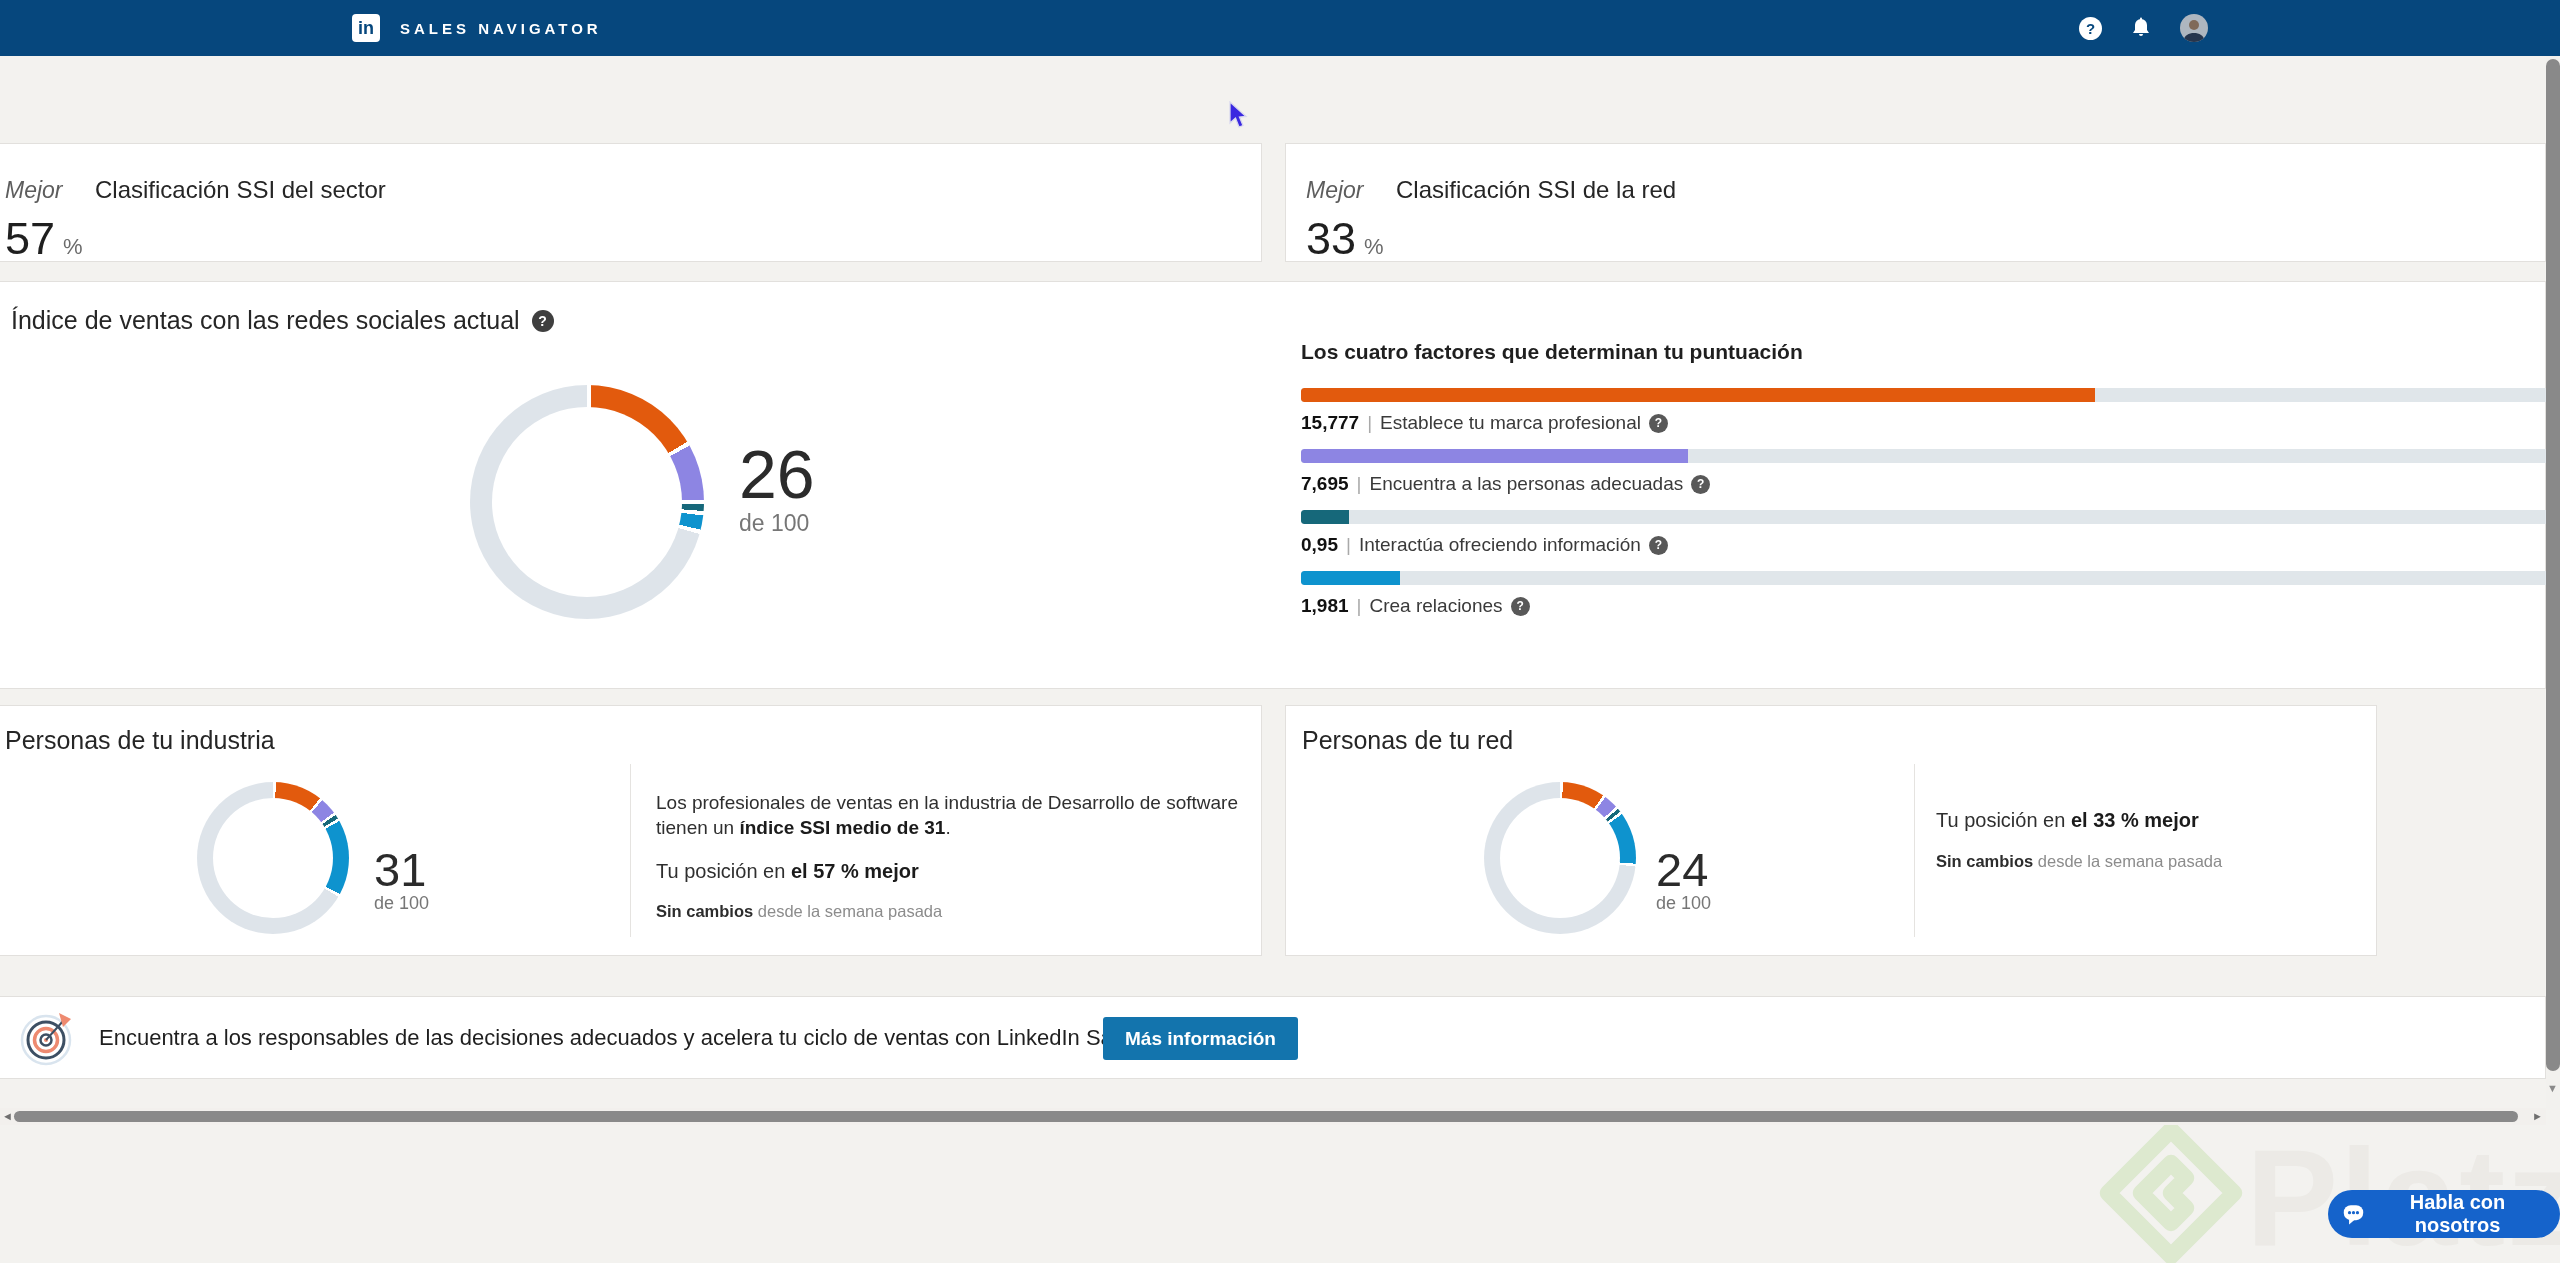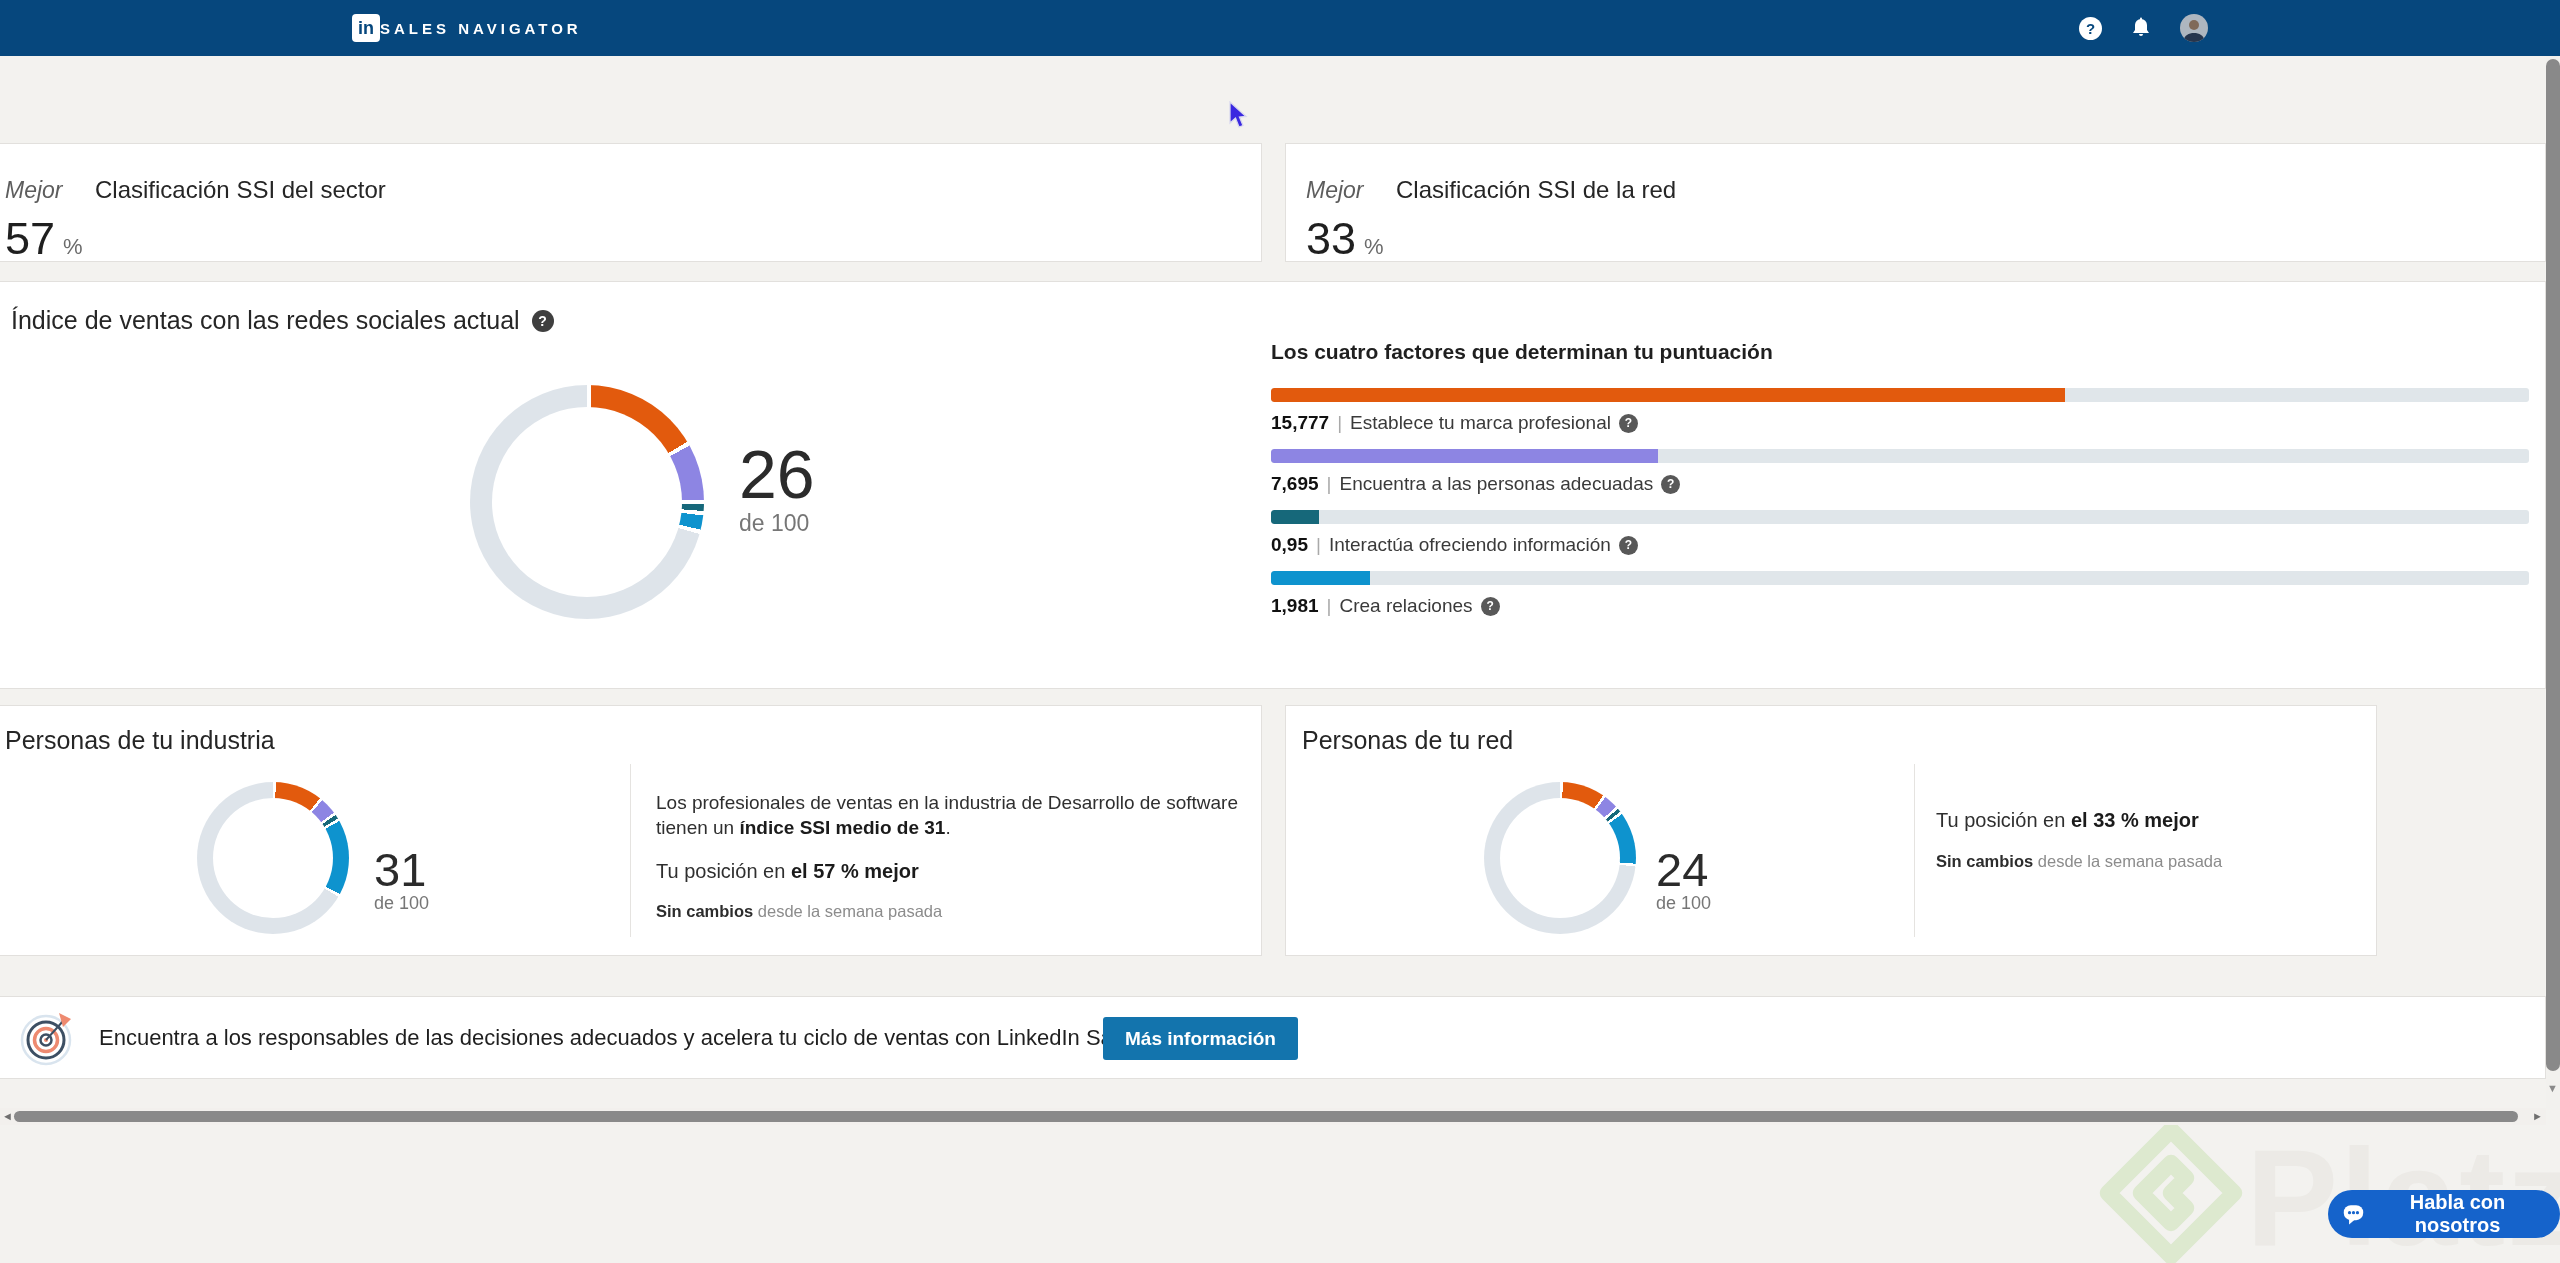--- a/index.html
+++ b/index.html
@@ -3,21 +3,21 @@
 <meta charset="utf-8">
 <style>
   * { margin:0; padding:0; box-sizing:border-box; }
   html,body { background:#e8e6e3; }
   .viewport {
     position:relative; width:2560px; height:1263px; overflow:hidden;
     background:#f3f2ef; font-family:"Liberation Sans", sans-serif; color:#2d2d2d;
   }
   
   .navbar { position:absolute; left:0; top:0; width:2560px; height:56px; background:#06477d; }
-  .brand { position:absolute; left:352px; top:0; height:56px; display:flex; align-items:center; gap:0; }
+  .brand { position:absolute; left:352px; top:0; height:56px; display:flex; align-items:center; gap:20px; }
   .li-logo { width:28px; height:28px; background:#ffffff; border-radius:4px; display:flex; align-items:center; justify-content:center;
              color:#06477d; font-weight:bold; font-size:18px; }
   .brand-name { color:#ffffff; font-size:15px; font-weight:600; letter-spacing:4px; }
   .nav-icons { position:absolute; right:352px; top:0; height:56px; display:flex; align-items:center; gap:27px; }
   .nav-help { width:23px; height:23px; border-radius:50%; background:#ffffff; color:#06477d; font-weight:bold; font-size:15px;
               display:flex; align-items:center; justify-content:center; cursor:pointer; }
   .nav-bell { width:24px; height:24px; cursor:pointer; }
   .avatar { width:28px; height:28px; border-radius:50%; overflow:hidden; cursor:pointer; }
   
   .page-title { position:absolute; left:5px; top:89px; font-size:30px; font-weight:400; color:#1e1e1e; }
@@ -42,21 +42,21 @@
   .donut::after { content:""; position:absolute; border-radius:50%; background:#fff; inset:22px; }
   .donut-sm::after { inset:16px; }
   .donut-big { left:481px; top:103px; width:234px; height:234px; }
   .score-block { position:absolute; }
   .score-big { font-size:68px; font-weight:300; color:#2b2b2b; line-height:1; }
   .score-of { font-size:23px; color:#767676; margin-top:2px; }
   .score-main { left:750px; top:158px; }
   .score-sm .score-big { font-size:47px; }
   .score-sm .score-of { font-size:18px; margin-top:0; }
   
-  .factors { position:absolute; left:1282px; top:58px; width:1258px; }
+  .factors { position:absolute; left:1312px; top:58px; width:1258px; }
   .factors-title { font-size:21px; font-weight:bold; color:#1f1f1f; margin-bottom:24px; }
   .factor { margin-bottom:14px; }
   .bar-track { width:100%; height:14px; background:#e0e6ea; border-radius:3px; overflow:hidden; }
   .bar-fill { height:100%; border-radius:3px 0 0 3px; }
   .factor-label { margin-top:9px; font-size:19px; color:#3a3a3a; display:flex; align-items:center; gap:8px; height:24px; }
   .factor-value { font-weight:bold; color:#111; }
   .factor-sep { color:#a9a9a9; }
   
   .people-card { top:705px; height:251px; }
   .people-title { position:absolute; left:16px; top:20px; font-size:25px; font-weight:400; color:#262626; }

